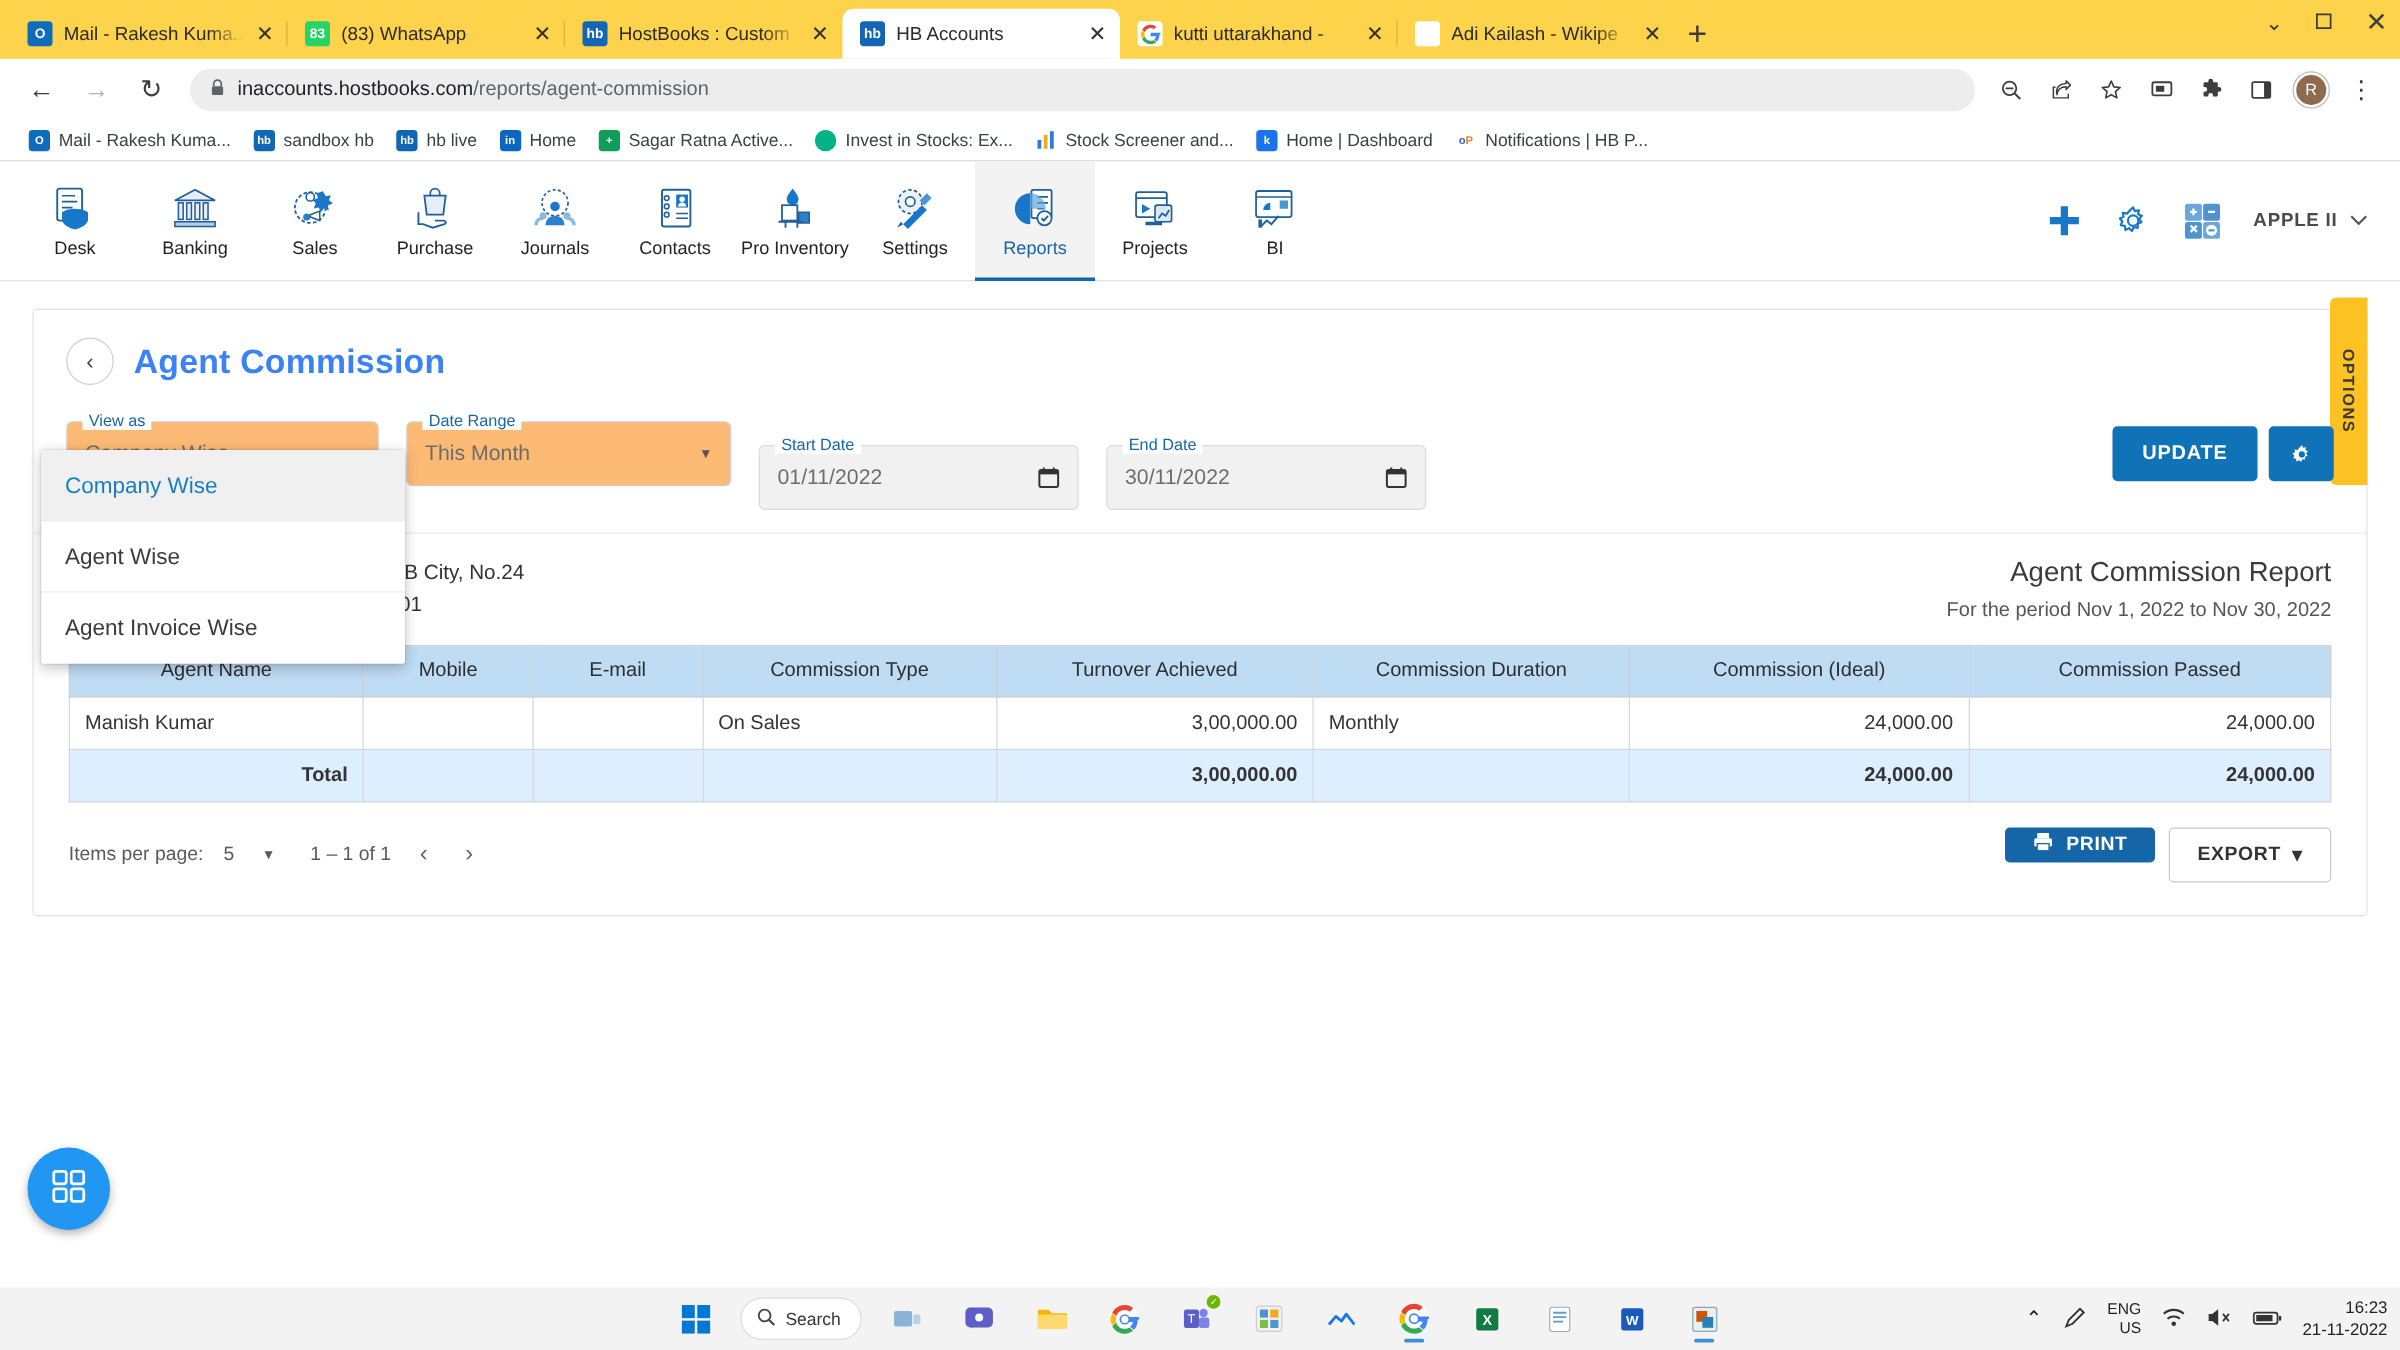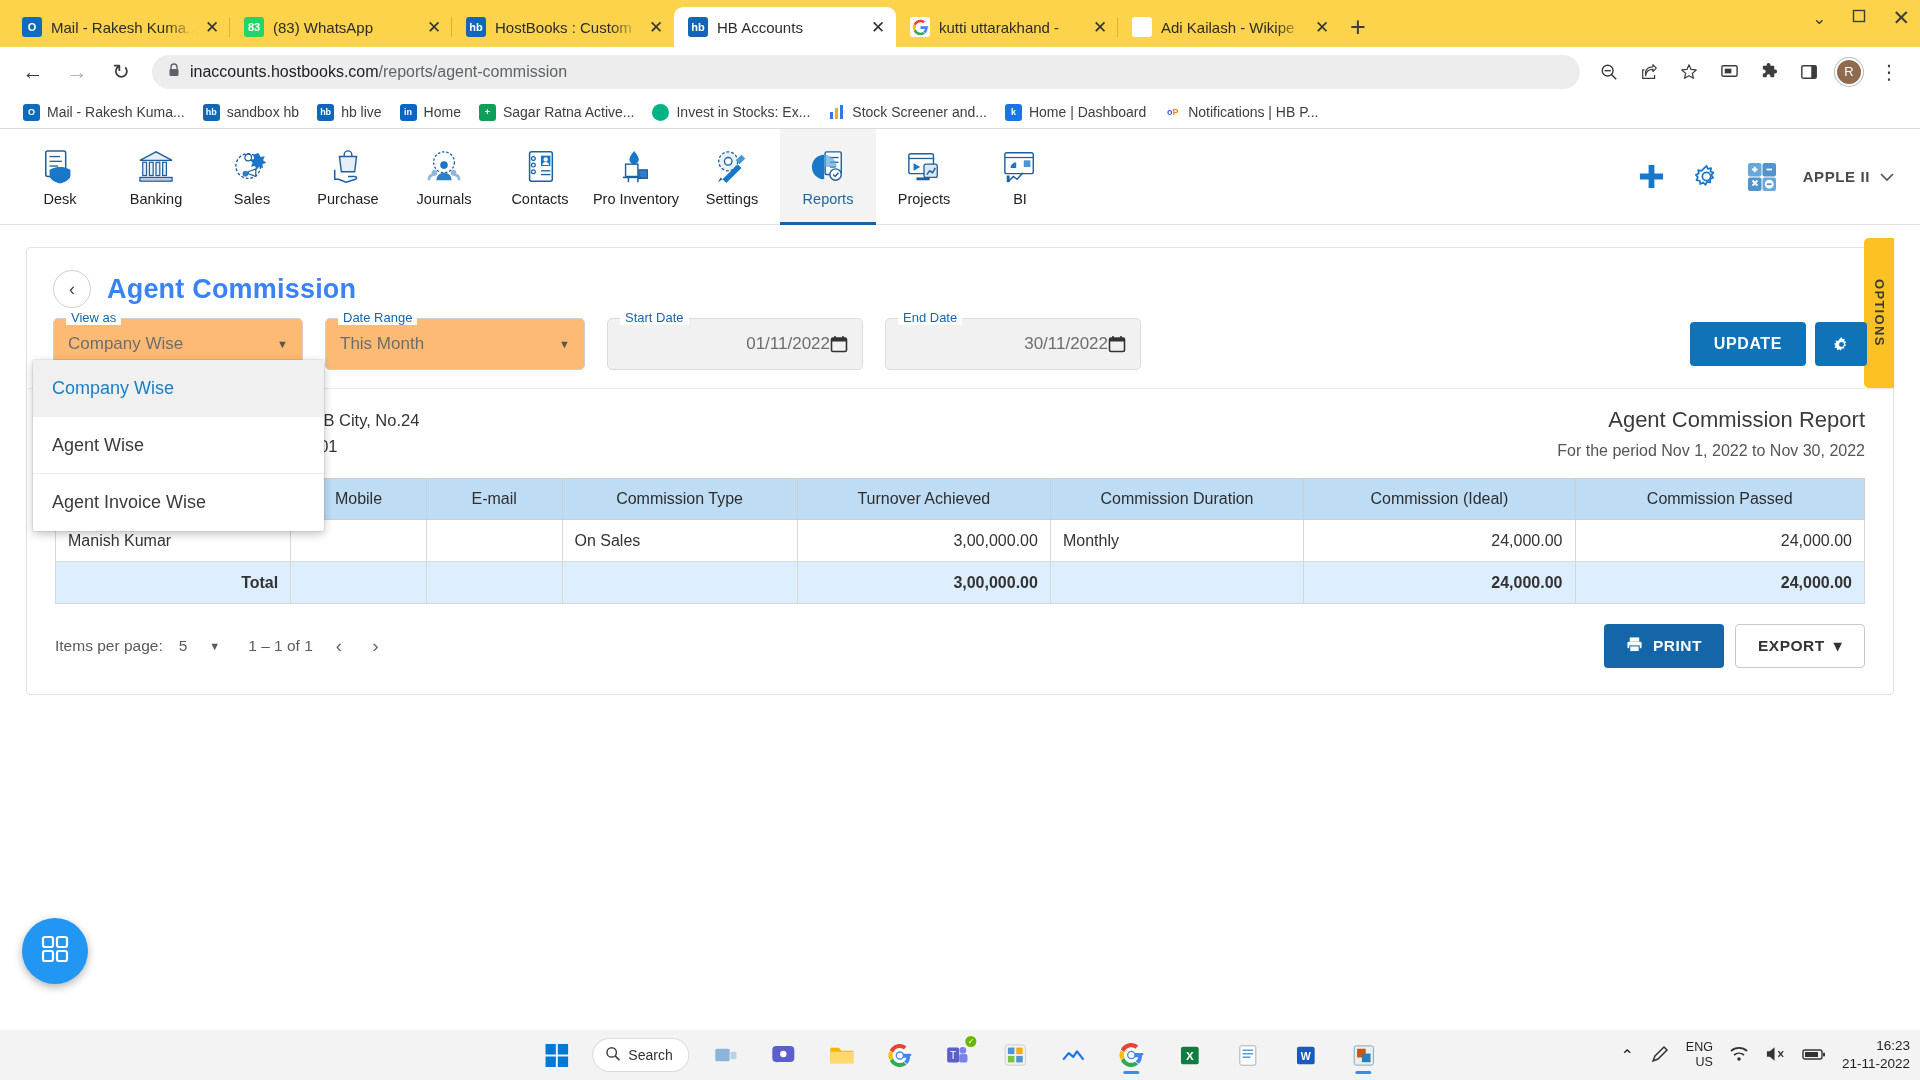--- a/index.html
+++ b/index.html
@@ -77,21 +77,21 @@
 
   .filterbar { display:flex; align-items:center; gap:22px; padding:0 26px 18px 26px; position:relative; }
   .field { position:relative; height:52px; border:1px solid #cfcfcf; border-radius:5px; background:#fdba74; display:flex; align-items:center; padding:0 14px; }
   .field.grey { background:#f1f1f1; border-color:#dcdcdc; }
   .field .flabel { position:absolute; top:-9px; left:12px; background:#fff; padding:0 5px; font-size:13px; color:#1567a8; }
   .field.grey .flabel { background:#fff; }
   .field .fval { font-size:17px; color:#6d6d6d; }
   .field .caret { margin-left:auto; color:#555; font-size:11px; }
   .f-view { width:250px; }
   .f-date { width:260px; }
-  .f-start, .f-end { width:256px; justify-content:flex-end; }
+  .f-start, .f-end { width:256px; justify-content:space-between;margin-top:38px; }
   .cal { width:18px; height:18px; }
   .btnwrap { margin-left:auto; display:flex; gap:9px; align-items:center; }
   .btn-primary { background:#1073b8; color:#fff; border:none; border-radius:4px; height:44px; padding:0 24px; font-size:16px; font-weight:bold; letter-spacing:0.6px; display:flex; align-items:center; }
   .btn-icon { background:#1073b8; color:#fff; border:none; border-radius:4px; height:44px; width:52px; display:flex; align-items:center; justify-content:center; font-size:17px; }
 
   .optionstab {
     position:absolute; right:-1px; top:-10px; width:30px; background:#fcc224; color:#3a3a3a;
     border-radius:5px 0 0 5px; padding:15px 0; font-size:13px; font-weight:bold; letter-spacing:1.3px;
     writing-mode:vertical-rl; text-align:center; height:150px; display:flex; align-items:center; justify-content:center;
   }
@@ -118,21 +118,21 @@
   table.report td { border:1px solid #d8d8d8; font-size:16px; color:#333; padding:11px 12px; height:42px; }
   table.report td.num { text-align:right; }
   table.report tr.total td { background:#ddeeff; font-weight:bold; }
   table.report tr.total td.lbl { text-align:right; }
 
   .paginator { display:flex; align-items:center; padding:20px 28px 26px 28px; }
   .pg-left { display:flex; align-items:center; gap:16px; font-size:15.5px; color:#5a5a5a; }
   .pg-sel { display:flex; align-items:center; gap:22px; }
   .pg-arrow { font-size:19px; color:#666; padding:0 7px; }
   .pg-right { margin-left:auto; display:flex; gap:11px; }
-  .btn-print { background:#1466a8; color:#fff; border:none; border-radius:4px; height:44px; padding:0 22px; display:flex; align-items:center; gap:10px; font-size:15.5px; font-weight:bold; letter-spacing:0.5px; }
+  .btn-print { background:#1466a8; color:#fff; border:none; border-radius:4px; height:28px; padding:0 22px; display:flex; align-items:center; gap:10px; font-size:15.5px; font-weight:bold; letter-spacing:0.5px; }
   .btn-export { background:#fff; color:#333; border:1px solid #c9c9c9; border-radius:4px; height:44px; padding:0 22px; display:flex; align-items:center; gap:9px; font-size:15.5px; font-weight:bold; letter-spacing:0.5px; }
 
   .fab { position:absolute; left:22px; top:918px; width:66px; height:66px; border-radius:50%; background:#2196f3; display:flex; align-items:center; justify-content:center; box-shadow:0 3px 8px rgba(0,0,0,0.3); }
 
   
   .taskbar { position:absolute; left:0; top:1030px; width:1920px; height:50px; background:#f3f3f3; display:flex; align-items:center; }
   .tb-center { position:absolute; left:50%; transform:translateX(-50%); display:flex; align-items:center; gap:16px; }
   .tb-item { width:42px; height:42px; display:flex; align-items:center; justify-content:center; position:relative; }
   .tb-search { height:32px; background:#fff; border-radius:16px; display:flex; align-items:center; gap:8px; padding:0 16px 0 12px; font-size:14px; color:#333; box-shadow:0 0 0 1px #dcdcdc; }
   .tb-right { position:absolute; right:10px; display:flex; align-items:center; gap:16px; color:#1f1f1f; font-size:13px; }

